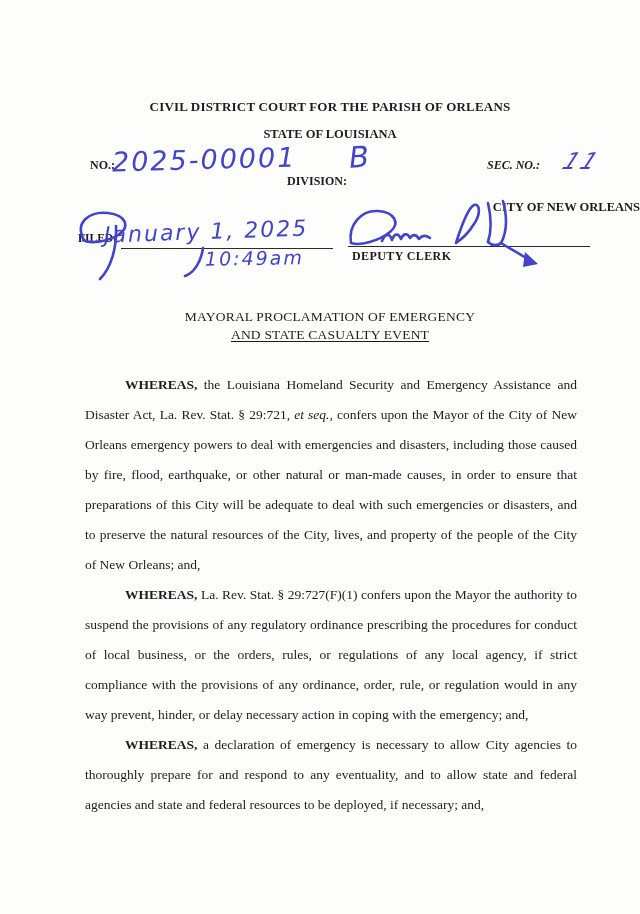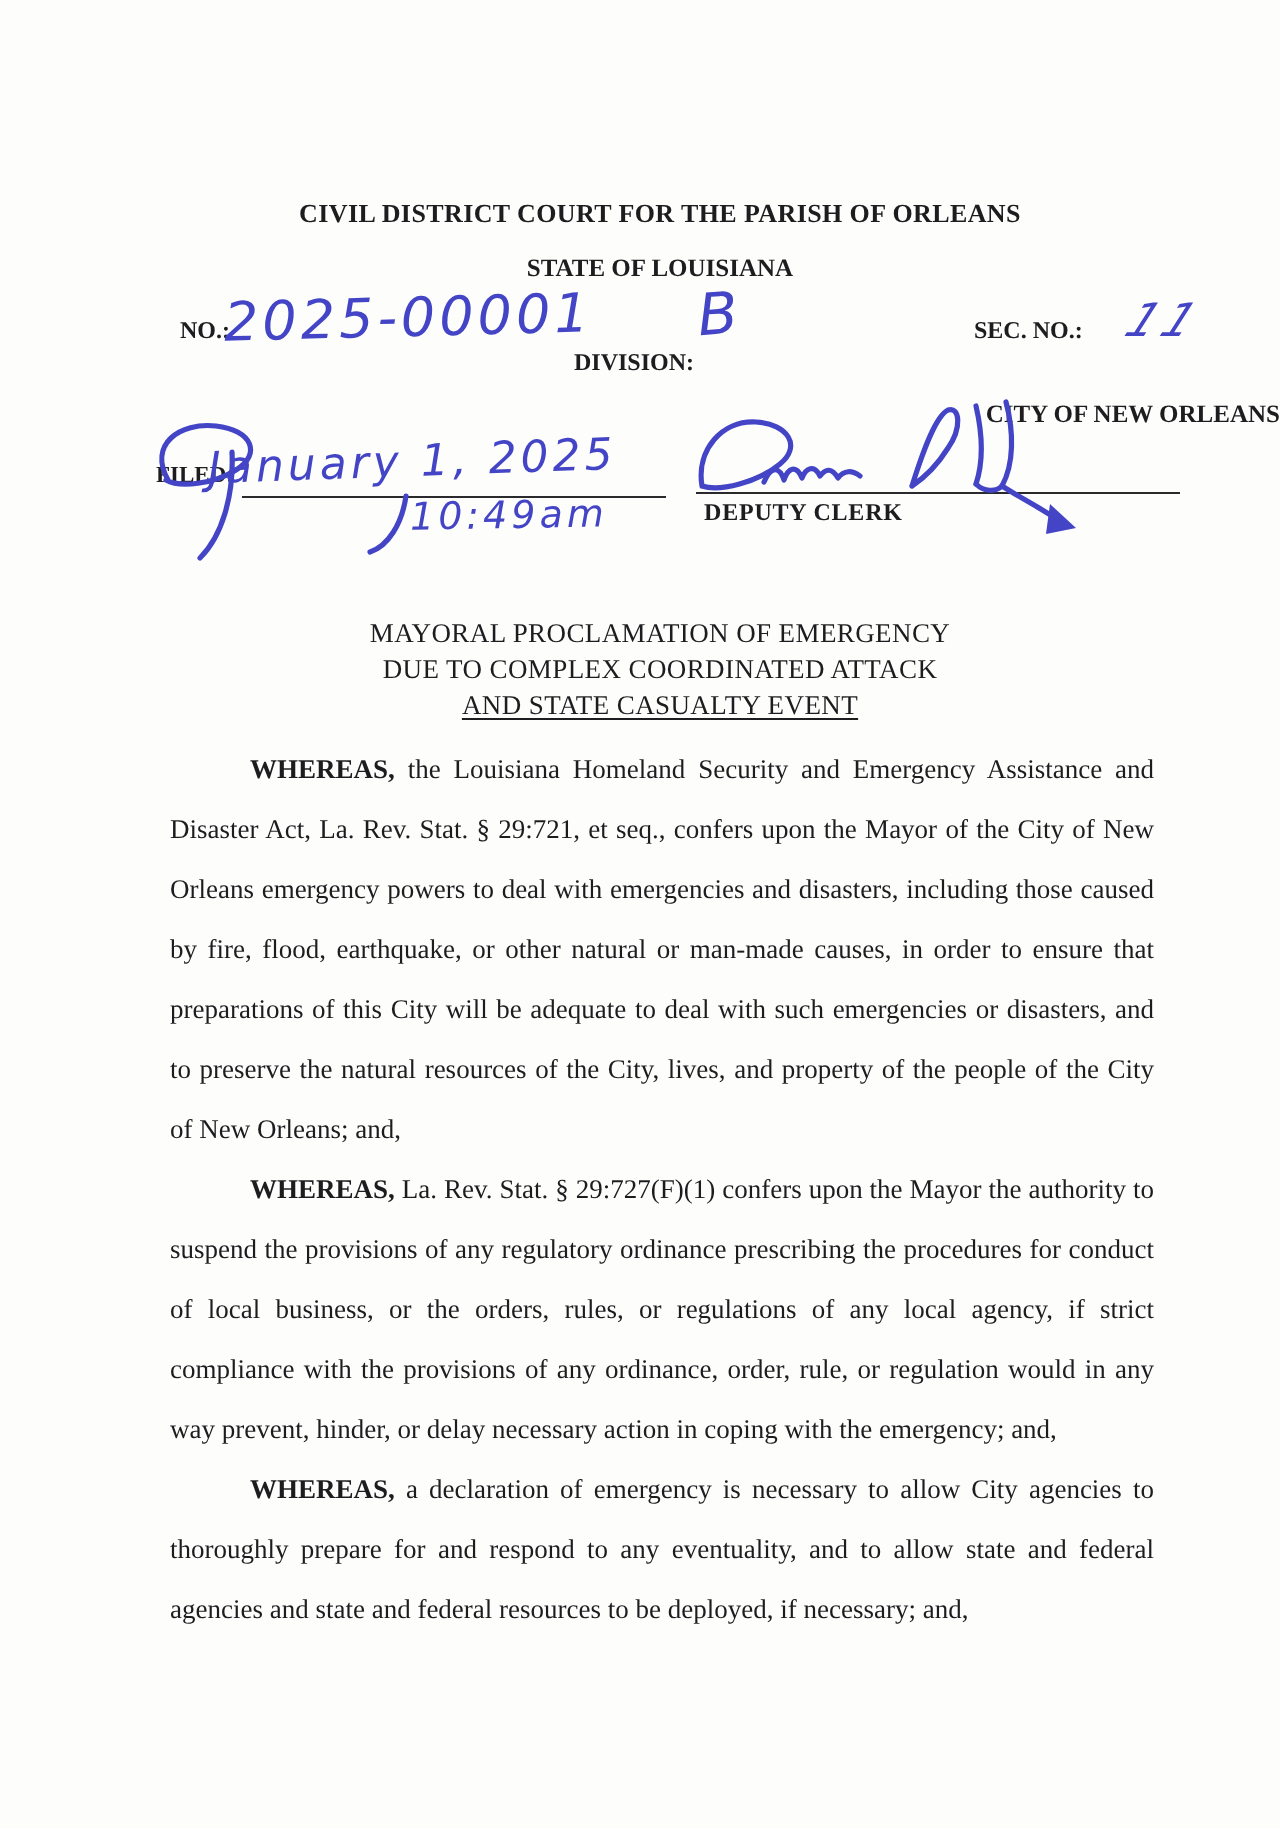--- a/index.html
+++ b/index.html
@@ -18,21 +18,21 @@
     color:var(--text);
   }
   
   .center-band{position:absolute;left:20px;width:620px;text-align:center;}
   .h-court{top:99px;font-weight:bold;font-size:13px;letter-spacing:.2px;}
   .h-state{top:127px;font-weight:bold;font-size:12.5px;}
   .h-city{top:200px;font-weight:bold;font-size:12.5px;text-align:right;}
   .lbl{position:absolute;font-weight:bold;font-size:12px;white-space:nowrap;}
   .lbl-no{left:90px;top:158px;}
   .lbl-div{left:287px;top:174px;}
-  .lbl-sec{left:487px;top:158px;}
+  .lbl-sec{left:487px;top:158px;font-style:italic;}
   .lbl-filed{left:78px;top:232px;font-size:11.5px;}
   .lbl-deputy{left:352px;top:249px;font-size:12px;letter-spacing:.4px;}
   
   .hand{
     position:absolute;
     font-family:"DejaVu Sans", sans-serif;
     font-style:italic;
     color:var(--ink);
     white-space:nowrap;
     line-height:1;
@@ -51,21 +51,21 @@
   
   .title{top:308px;font-weight:normal;font-size:13.5px;line-height:18px;letter-spacing:.2px;}
   .title .u{text-decoration:underline;text-underline-offset:2px;}
   
   .body-block{
     position:absolute;left:85px;top:370px;width:492px;
     font-size:13.5px;line-height:30px;text-align:justify;
   }
   .body-block p{margin:0;text-indent:40px;}
   .seg-bold{font-weight:bold;}
-  .seg-italic{margin-top:28px;}
+  .seg-italic{font-style:italic;margin-top:28px;}
   .seg-normal{font-style:normal;}
 </style>
 </head>
 <body>
 
 <div class="page">
 
   <div class="center-band h-state">STATE OF LOUISIANA</div>
   <div class="center-band h-court">CIVIL DISTRICT COURT FOR THE PARISH OF ORLEANS</div>
 
@@ -105,21 +105,20 @@
       <path d="M 443,11 C 447,26 447,42 441,53"></path>
       <path d="M 428,52 C 432,56 438,56 441,53"></path>
 
       <path d="M 441,53 C 452,60 462,65 469,70"></path>
     </g>
     <polygon points="465,62 478,74 463,77" fill="currentColor"></polygon>
   </svg>
 
   <div class="center-band title">
     <div>MAYORAL PROCLAMATION OF EMERGENCY</div>
-    <div>DUE TO COMPLEX COORDINATED ATTACK</div>
     <div class="u">AND STATE CASUALTY EVENT</div>
   </div>
 
   <div class="body-block">
       <p><span class="seg-bold">WHEREAS,</span><span class="seg-normal"> the Louisiana Homeland Security and Emergency Assistance and Disaster Act, La. Rev. Stat. § 29:721, </span><span class="seg-italic">et seq.</span><span class="seg-normal">, confers upon the Mayor of the City of New Orleans emergency powers to deal with emergencies and disasters, including those caused by fire, flood, earthquake, or other natural or man-made causes, in order to ensure that preparations of this City will be adequate to deal with such emergencies or disasters, and to preserve the natural resources of the City, lives, and property of the people of the City of New Orleans; and,</span></p>
       <p><span class="seg-bold">WHEREAS,</span><span class="seg-normal"> La. Rev. Stat. § 29:727(F)(1) confers upon the Mayor the authority to suspend the provisions of any regulatory ordinance prescribing the procedures for conduct of local business, or the orders, rules, or regulations of any local agency, if strict compliance with the provisions of any ordinance, order, rule, or regulation would in any way prevent, hinder, or delay necessary action in coping with the emergency; and,</span></p>
       <p><span class="seg-bold">WHEREAS,</span><span class="seg-normal"> a declaration of emergency is necessary to allow City agencies to thoroughly prepare for and respond to any eventuality, and to allow state and federal agencies and state and federal resources to be deployed, if necessary; and,</span></p>
       <p></p>
     </div>
 

